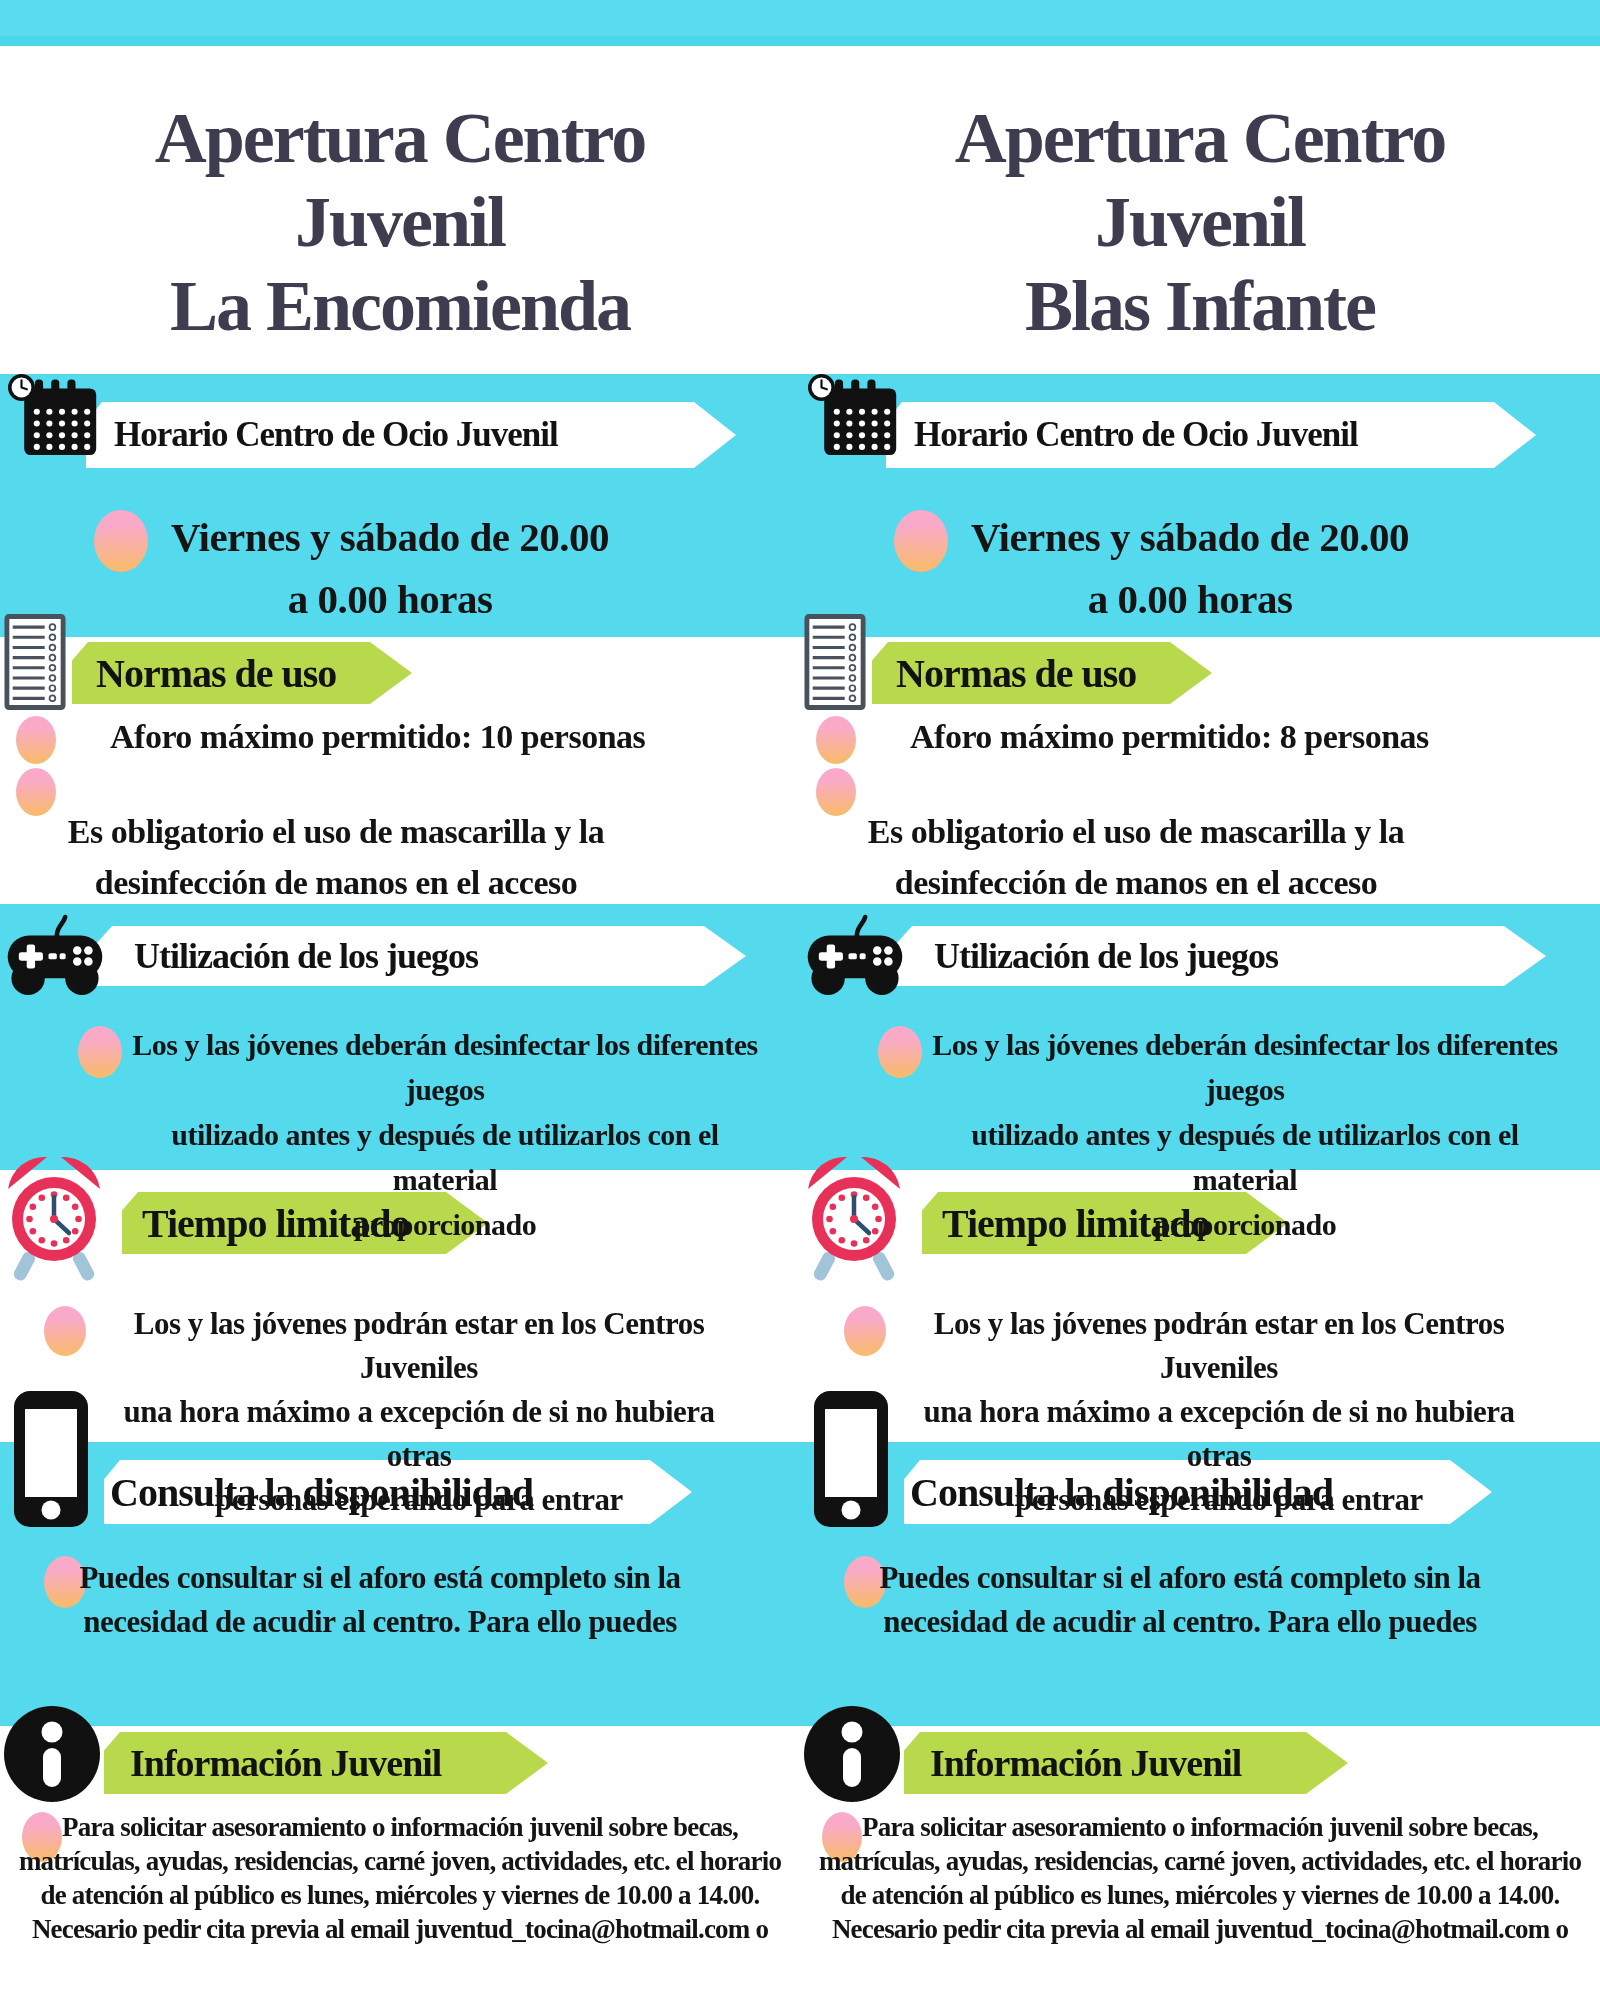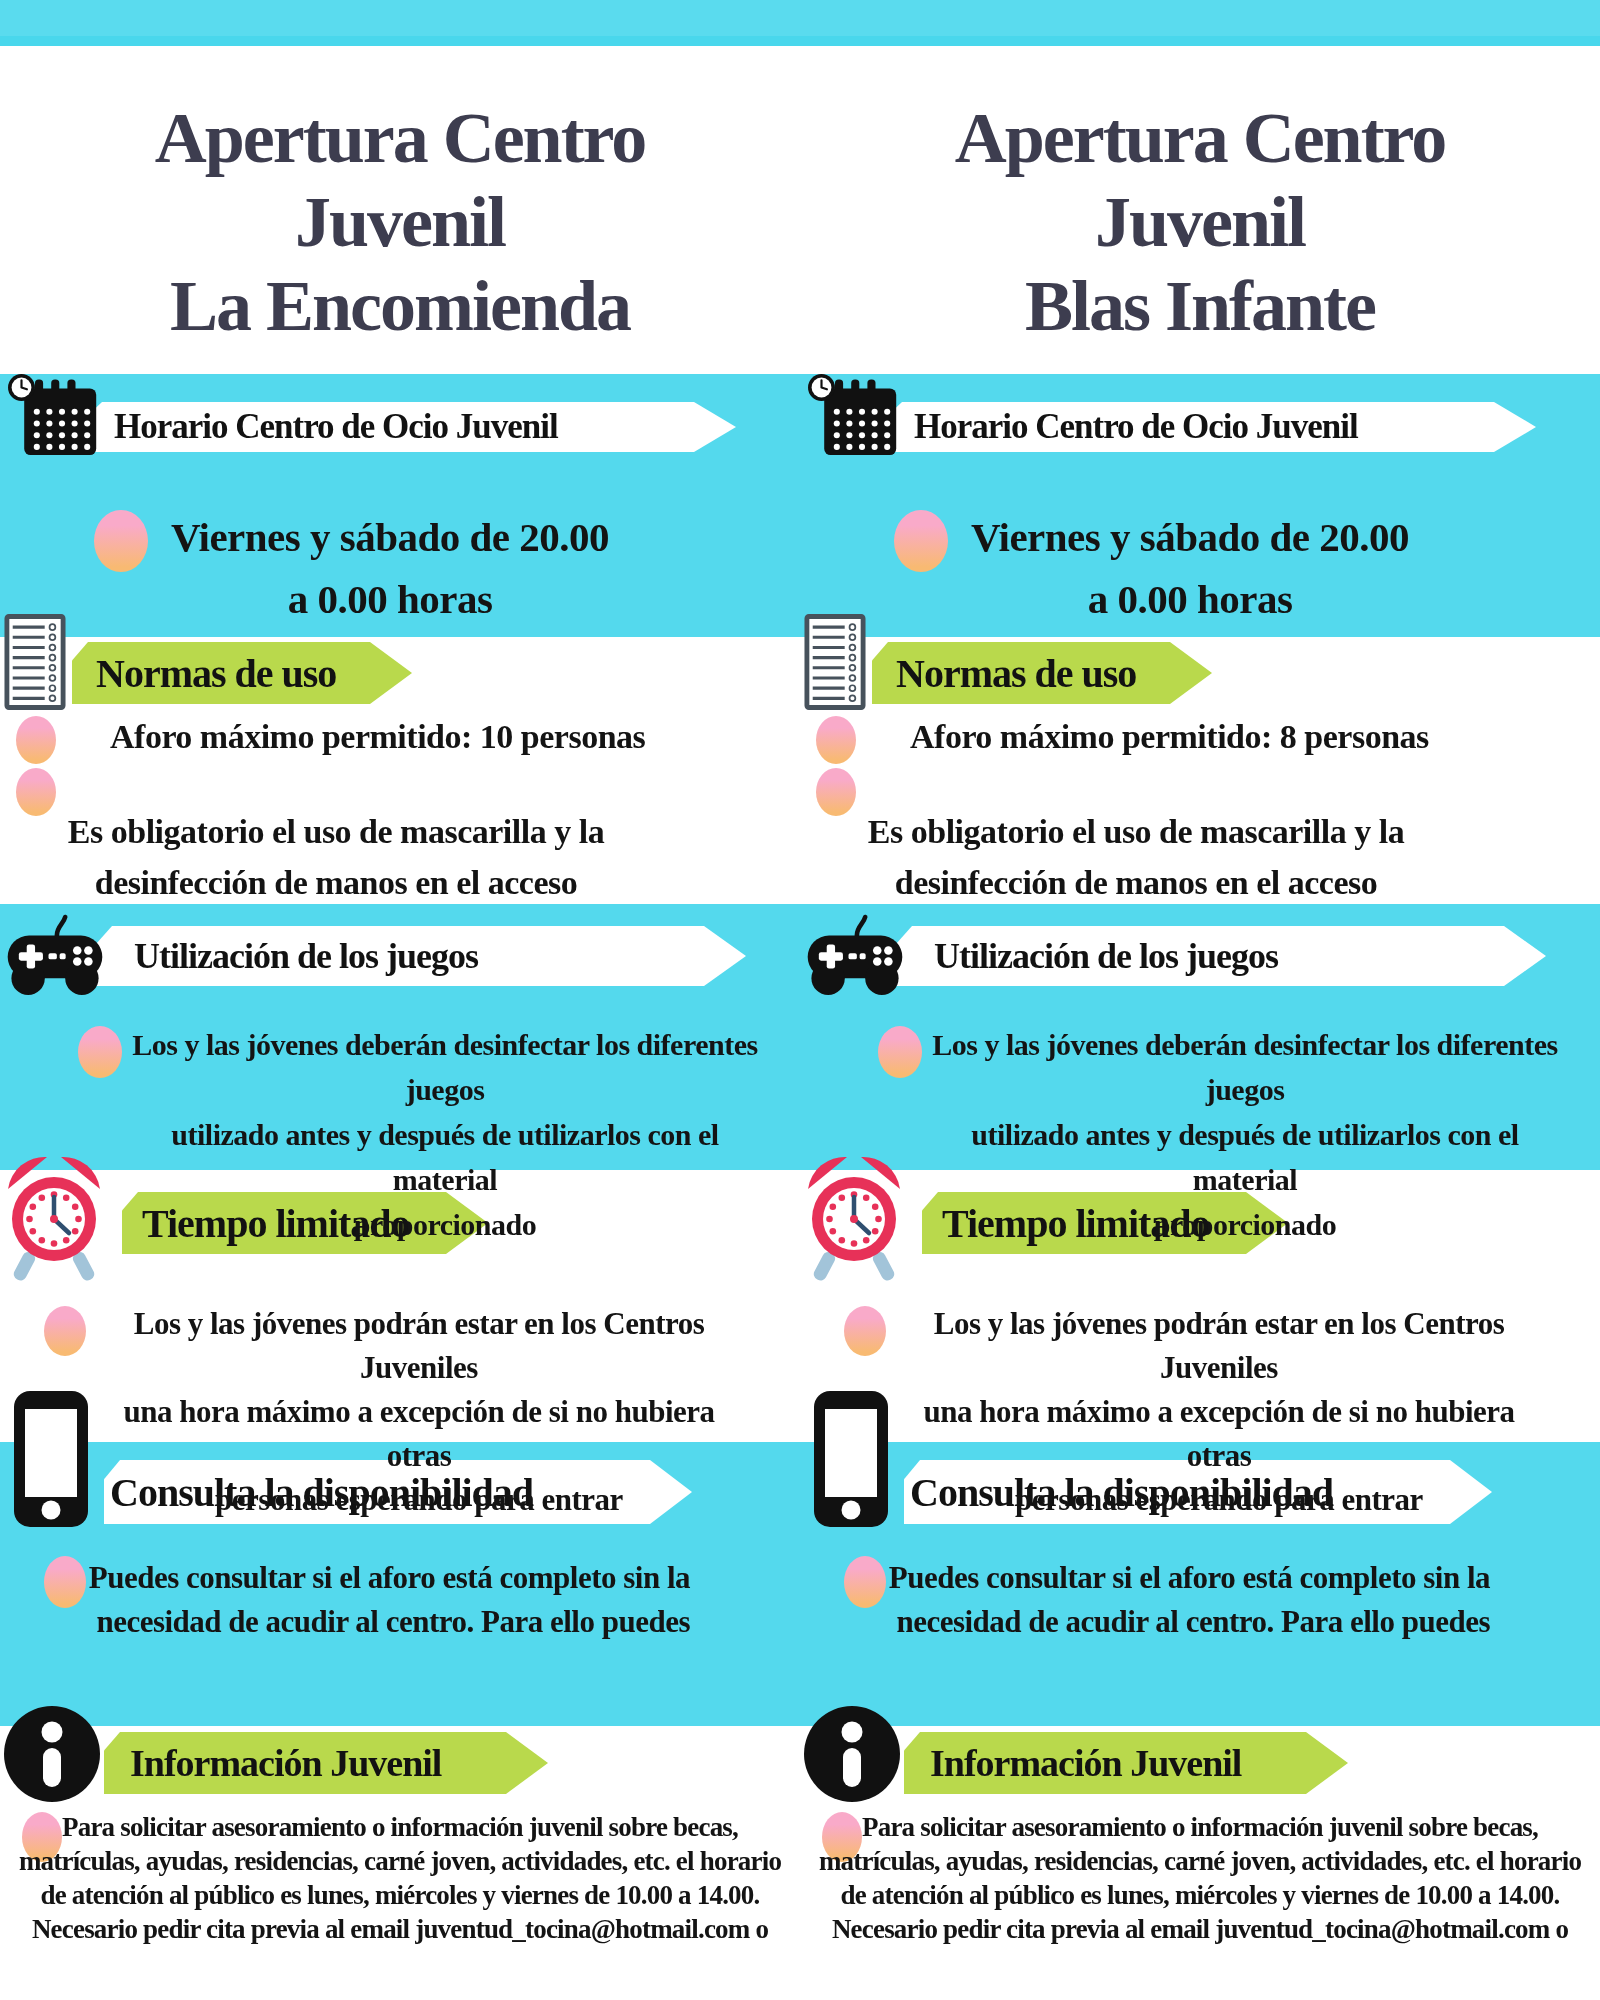--- a/index.html
+++ b/index.html
@@ -14,21 +14,21 @@
   #col-0{left:0;} #col-1{left:800px;}
 
   .title{position:absolute;top:96px;left:0;width:100%;text-align:center;z-index:2;
          font-weight:bold;font-size:72px;line-height:84px;letter-spacing:-2px;color:#3d3d4f;}
 
   .ribbon{position:absolute;z-index:1;display:flex;align-items:center;
           font-weight:bold;letter-spacing:-1px;color:#121212;
           clip-path:polygon(0 30%,16px 0,calc(100% - 42px) 0,100% 50%,calc(100% - 42px) 100%,0 100%);}
   .ribbon.white{background:#ffffff;}
   .ribbon.green{background:#b9d94c;}
-  .r-horario{left:86px;top:402px;width:622px;height:50px;font-size:35px;padding-left:28px;}
+  .r-horario{left:86px;top:402px;width:622px;height:66px;font-size:35px;padding-left:28px;}
   .r-normas{left:72px;top:642px;width:316px;height:62px;font-size:40px;padding-left:24px;}
   .r-juegos{left:96px;top:926px;width:612px;height:60px;font-size:36px;padding-left:38px;}
   .r-tiempo{left:122px;top:1192px;width:346px;height:62px;font-size:40px;padding-left:20px;}
   .r-consulta{left:104px;top:1460px;width:582px;height:64px;font-size:40px;padding-left:6px;}
   .r-info{left:104px;top:1732px;width:418px;height:62px;font-size:38px;padding-left:26px;}
 
   .dot{position:absolute;z-index:1;border-radius:50%;
        background:linear-gradient(#f9aac9 25%,#f8ba72 92%);}
   .d-viernes{left:94px;top:510px;width:54px;height:62px;}
   .d-n1{left:16px;top:716px;width:40px;height:48px;}
@@ -38,21 +38,21 @@
   .d-consulta{left:44px;top:1556px;width:42px;height:52px;}
   .d-info{left:22px;top:1812px;width:40px;height:50px;}
 
   .body{position:absolute;z-index:2;font-weight:bold;color:#141414;letter-spacing:-0.5px;
         text-align:center;}
   .t-viernes{left:60px;top:506px;width:660px;font-size:41px;line-height:62px;}
   .t-aforo{left:66px;top:718px;font-size:34px;text-align:left;white-space:nowrap;margin-left:44px;}
   .t-oblig{left:36px;top:766px;width:600px;font-size:34px;line-height:51px;margin-top:40px;}
   .t-juegos{left:120px;top:1022px;width:650px;font-size:30px;line-height:45px;}
   .t-tiempo{left:94px;top:1302px;width:650px;font-size:31px;line-height:44px;}
-  .t-consulta{left:70px;top:1556px;width:620px;font-size:31px;line-height:44px;text-align:right;}
+  .t-consulta{left:70px;top:1556px;width:620px;font-size:31px;line-height:44px;}
   .t-info{left:12px;top:1810px;width:776px;font-size:27px;line-height:34px;letter-spacing:-0.8px;}
 
   .ic{position:absolute;z-index:2;}
   .ic-cal{left:8px;top:374px;width:90px;height:90px;}
   .ic-note{left:4px;top:612px;width:62px;height:100px;}
   .ic-pad{left:4px;top:910px;width:102px;height:92px;}
   .ic-alarm{left:2px;top:1148px;width:104px;height:136px;}
   .ic-phone{left:12px;top:1388px;width:78px;height:142px;}
   .ic-info{left:2px;top:1704px;width:100px;height:100px;}
 </style>

